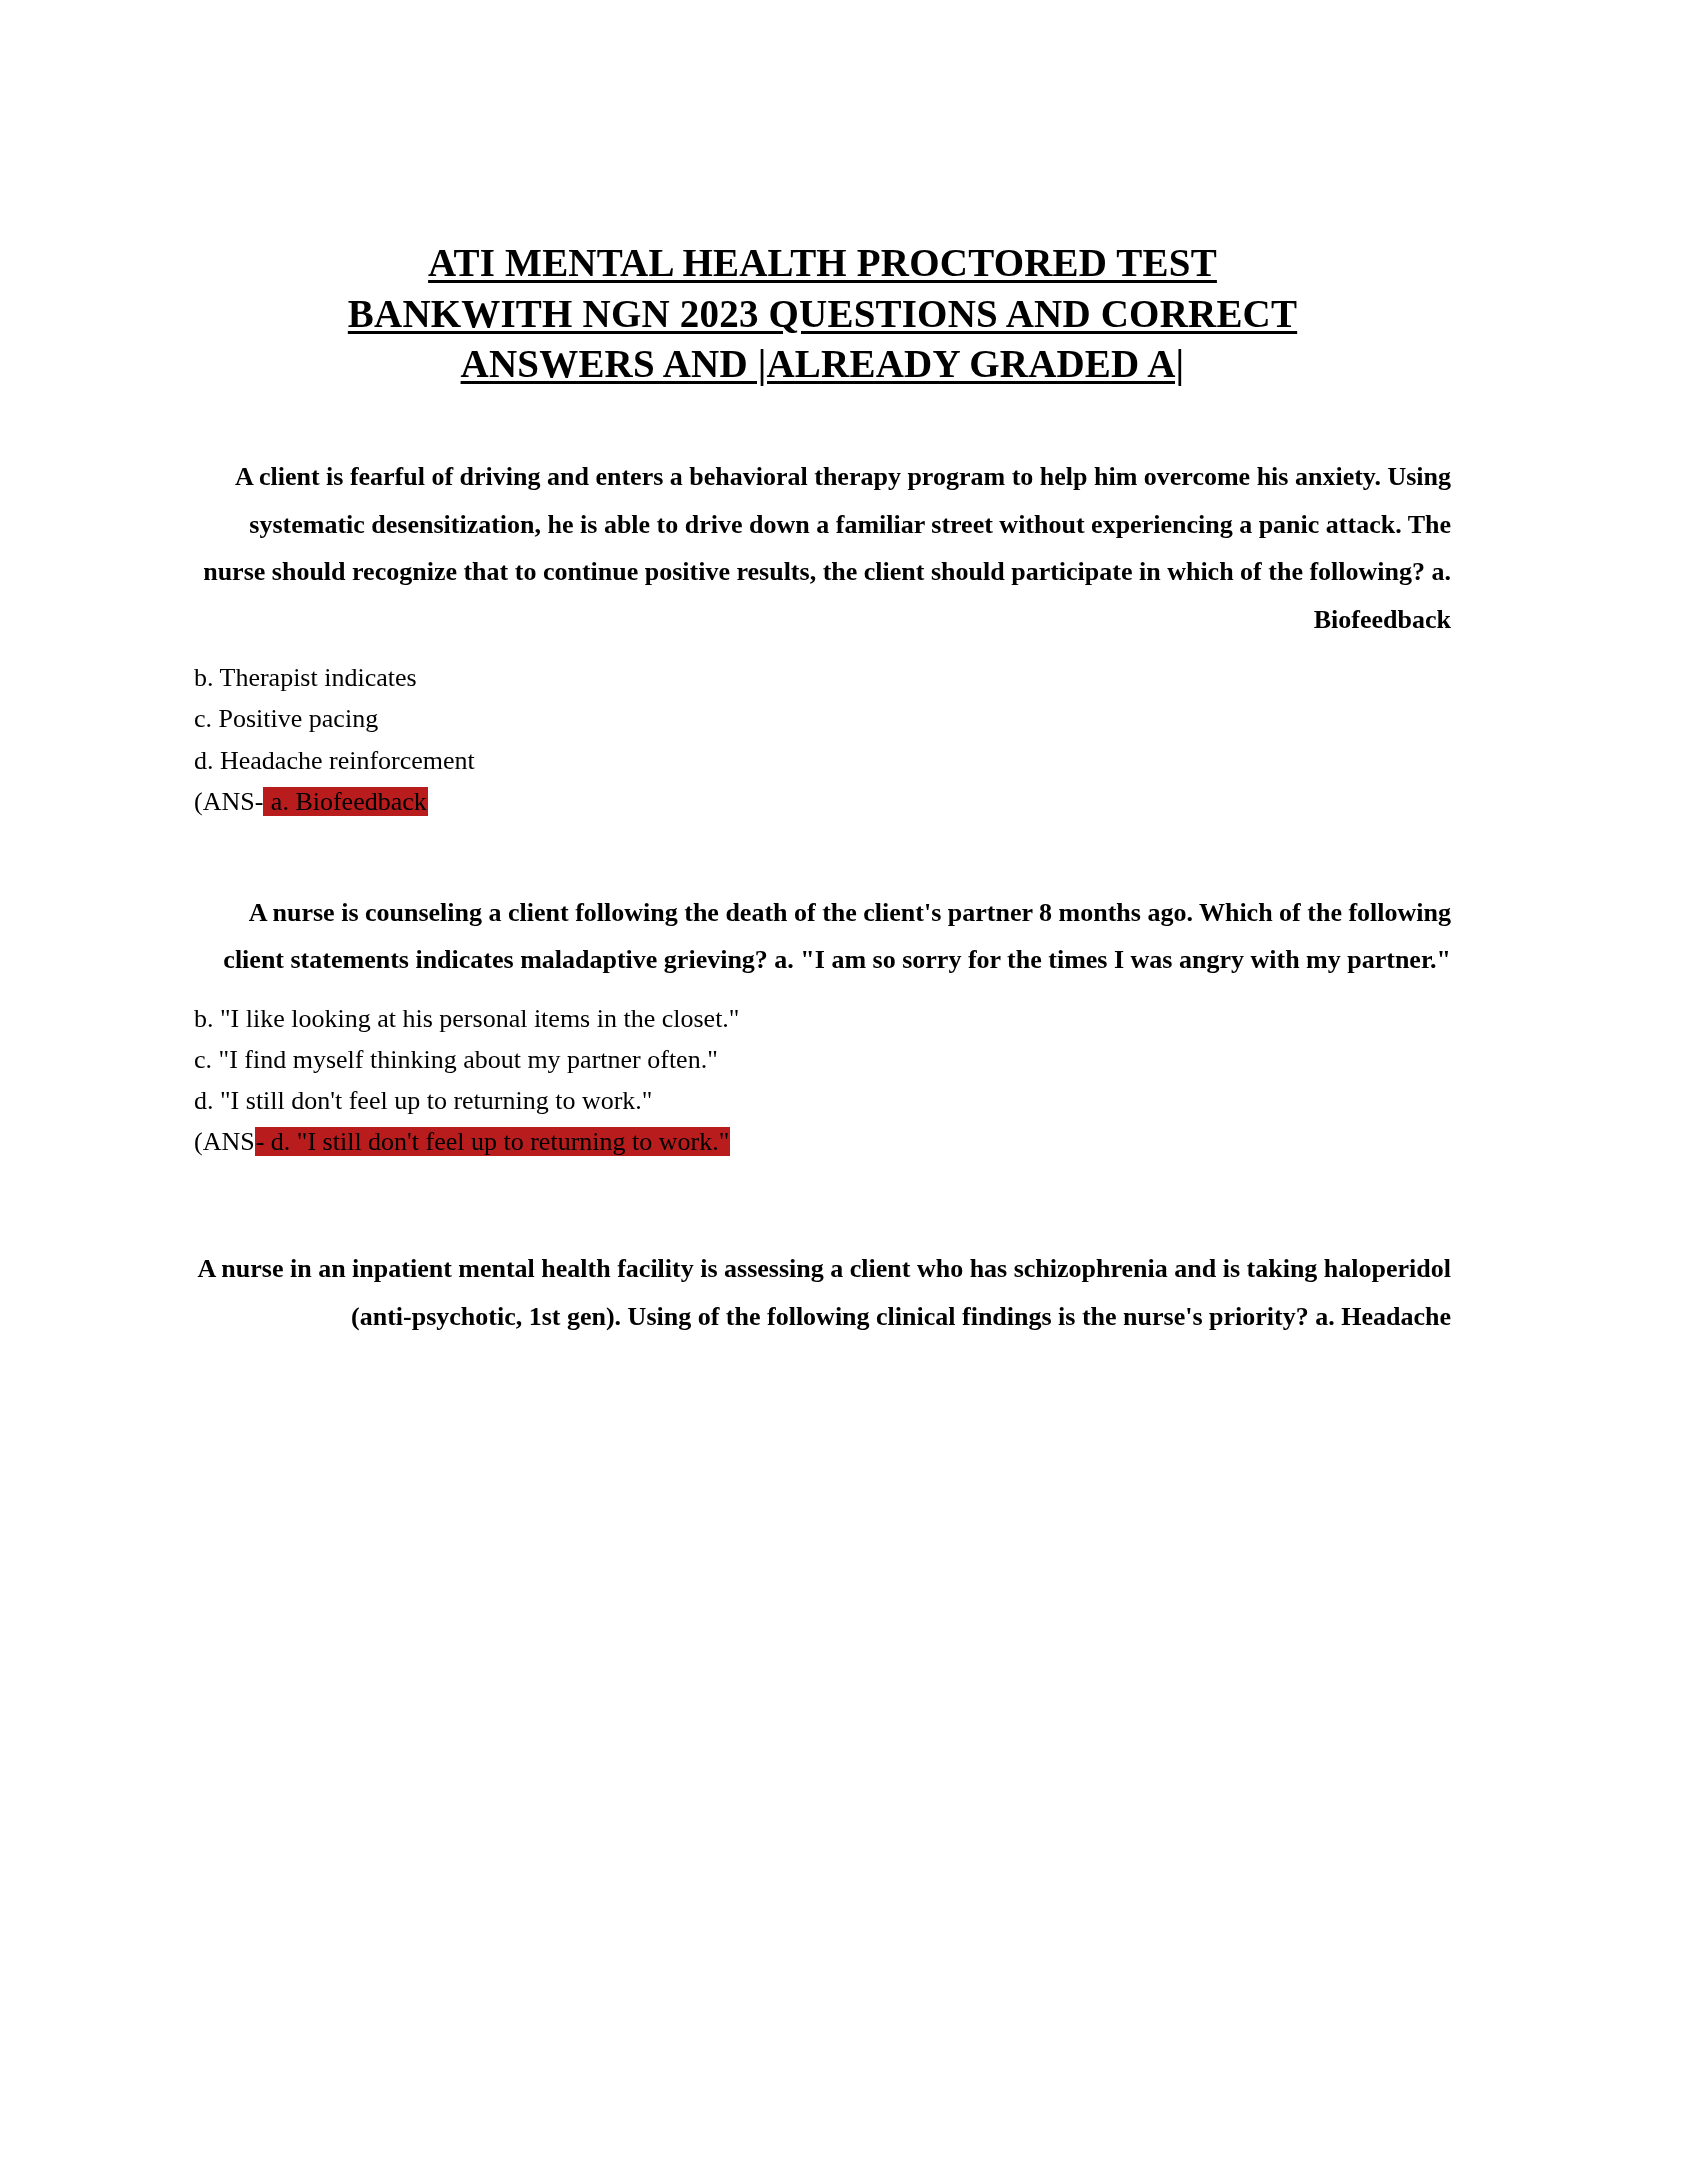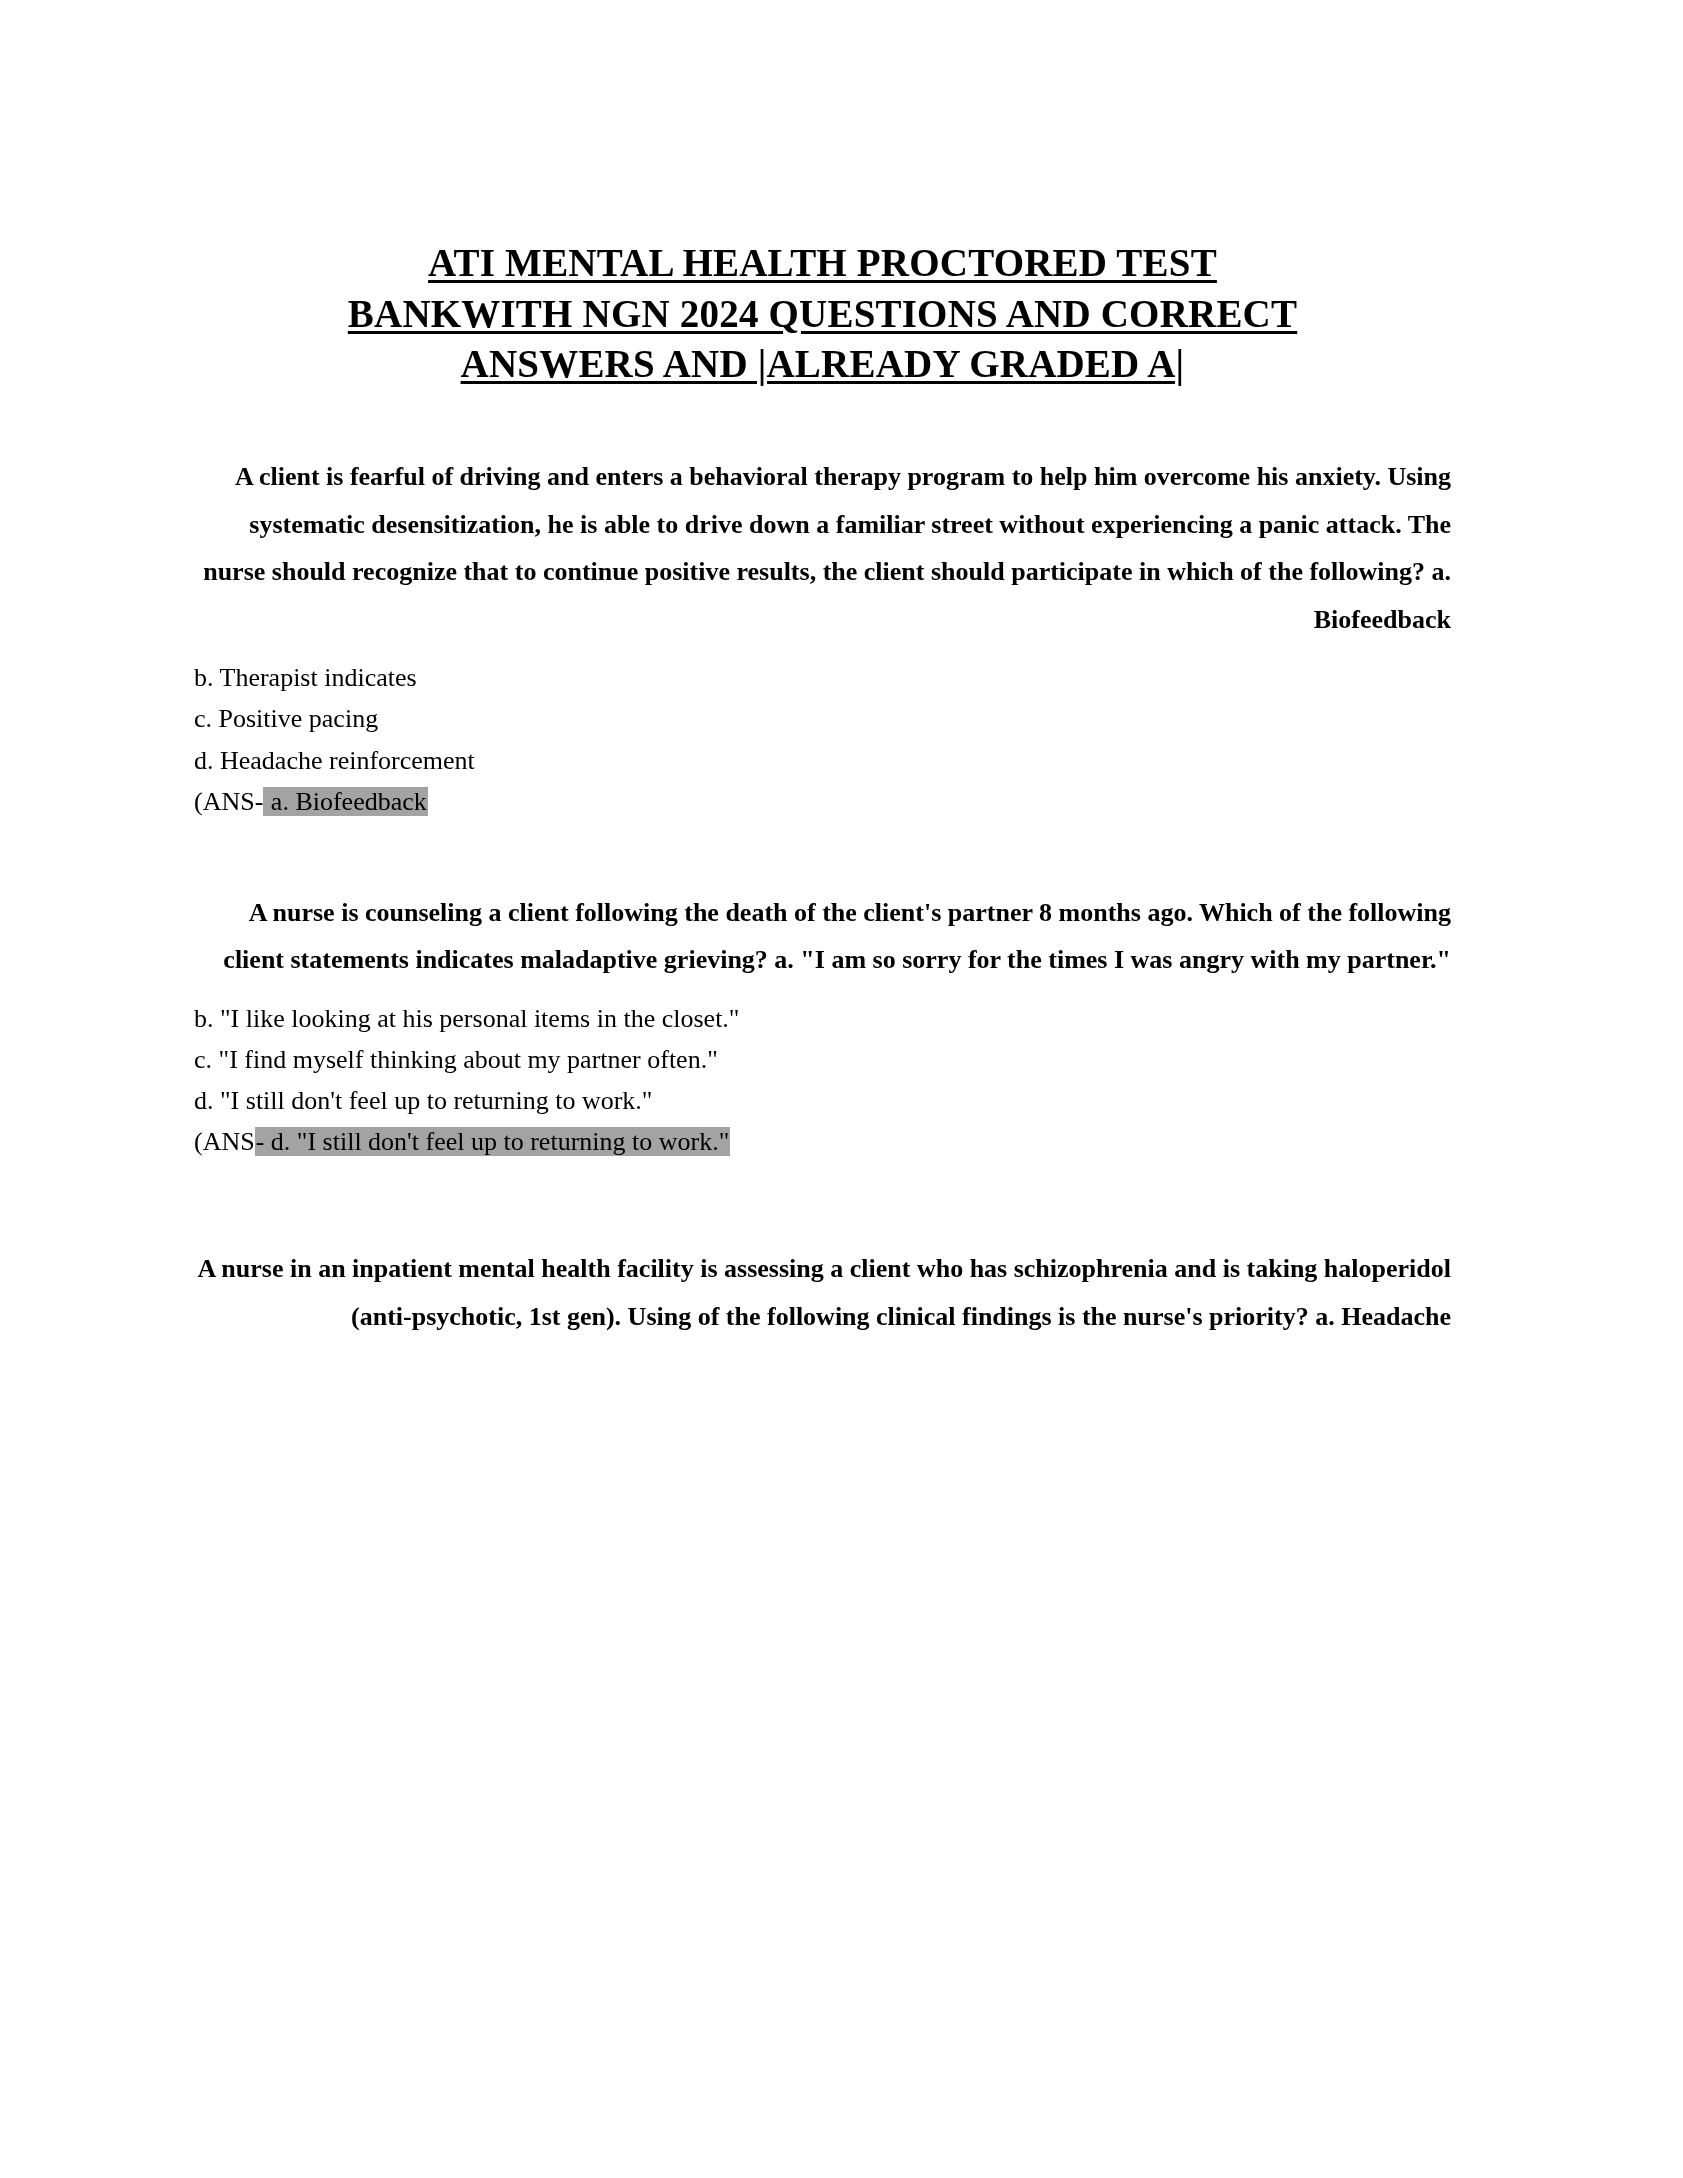--- a/index.html
+++ b/index.html
@@ -57,39 +57,39 @@
     margin: 0;
     text-align: left;
   }
   .ansline {
     font-size: 26px;
     line-height: 1.58;
     margin: 0;
     white-space: nowrap;
   }
   .hl {
-    background: #a3a3a3;
+    background: #b91c1c;
     padding: 0 1px;
   }
   .gap-lg {
     height: 57px;
   }
   .gap-xl {
     height: 73px;
   }
 </style>
 </head>
 <body>
 
 <div class="page">
   <div class="content">
 
     <h1 class="doc-title">
       <span class="tline">ATI MENTAL HEALTH PROCTORED TEST</span><br>
-      <span class="tline">BANKWITH NGN  2024 QUESTIONS AND CORRECT</span><br>
+      <span class="tline">BANKWITH NGN  2023 QUESTIONS AND CORRECT</span><br>
       <span class="tline">ANSWERS AND |ALREADY GRADED A|</span>
     </h1>
 
     <div class="qblock">
       <p class="stem">A client is fearful of driving and enters a behavioral therapy program to help him overcome his anxiety. Using systematic desensitization, he is able to drive down a familiar street without experiencing a panic attack. The nurse should recognize that to continue positive results, the client should participate in which of the following? a. Biofeedback</p>
       <p class="option">b. Therapist indicates</p>
       <p class="option">c. Positive pacing</p>
       <p class="option">d. Headache reinforcement</p>
       <p class="ansline"><span>(ANS-</span><span class="hl"> a. Biofeedback</span></p>
     </div>

